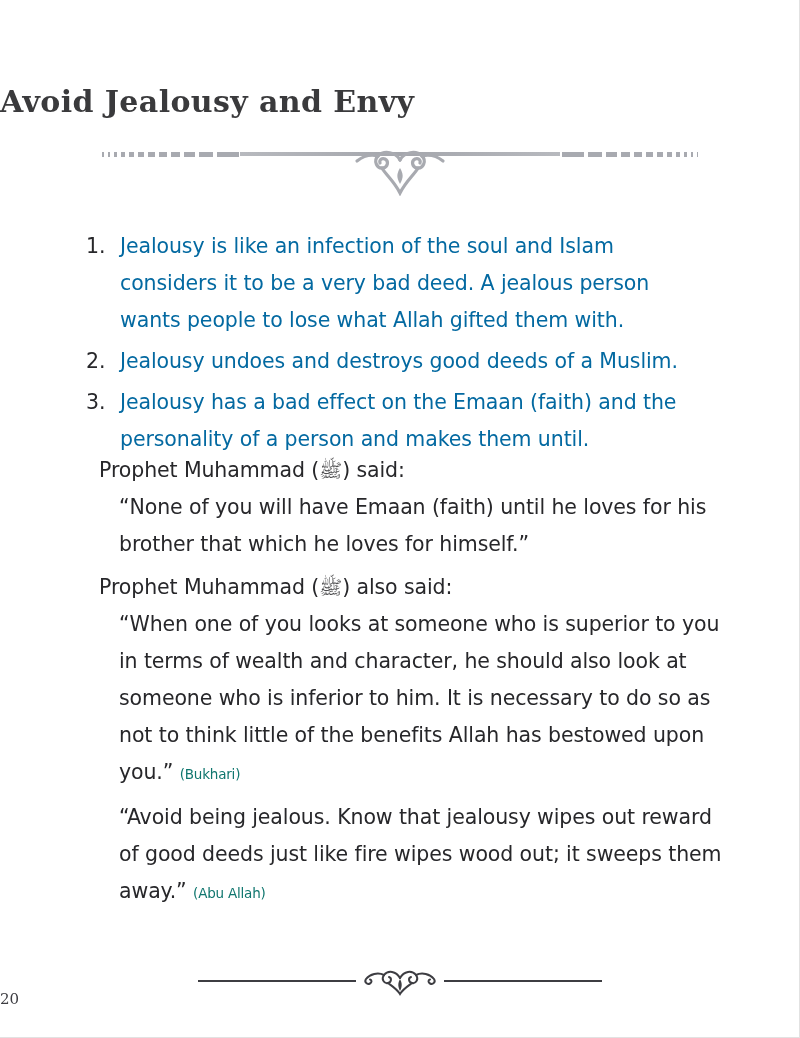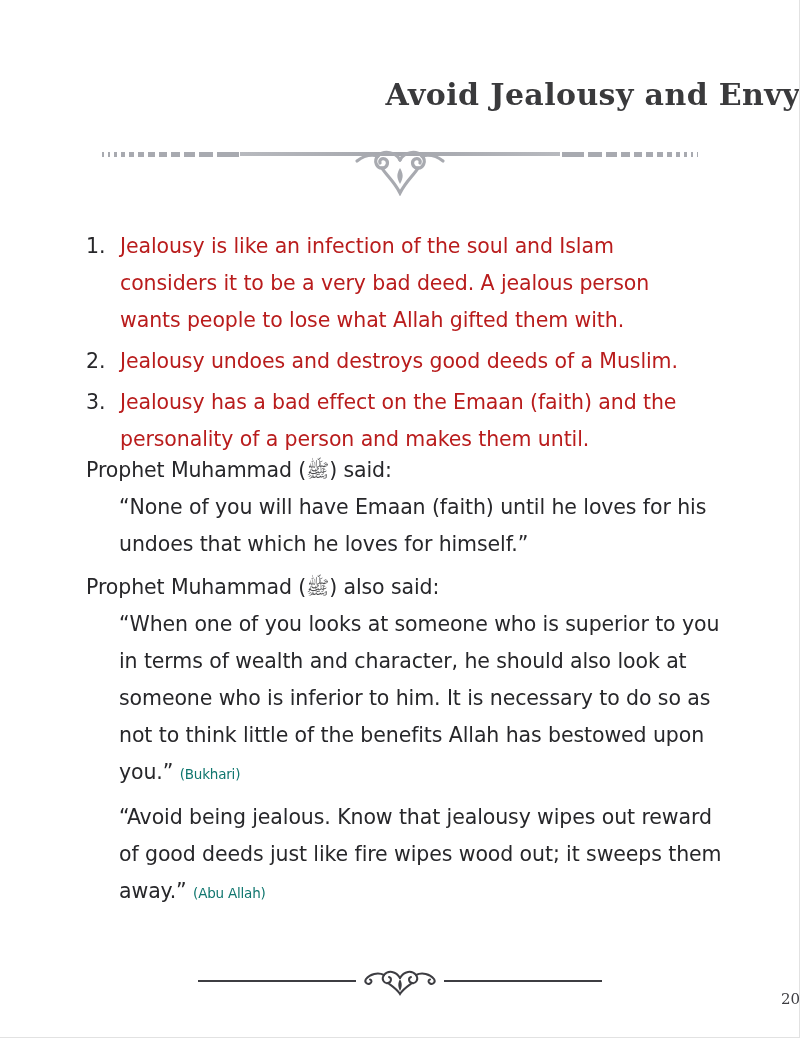--- a/index.html
+++ b/index.html
@@ -15,24 +15,24 @@
     box-sizing: border-box;
     border-right: 1px solid #e2e2e2;
     border-bottom: 1px solid #e2e2e2;
     overflow: hidden;
     font-family: "DejaVu Sans", sans-serif;
   }
 
   
   .title {
     position: absolute;
-    top: 77px;
+    top: 84px;
     left: 0;
     width: 800px;
-    text-align: right;
+    text-align: left;
     font-family: "DejaVu Serif", serif;
     font-weight: bold;
     font-size: 30px;
     letter-spacing: 0.4px;
     color: #3a3a3c;
     white-space: nowrap;
   }
 
   
   .top-divider {
@@ -86,35 +86,35 @@
     flex: 0 0 34px;
     font-size: 20.5px;
     line-height: 37px;
     color: #27272a;
   }
   .list-body {
     flex: 1 1 auto;
     font-size: 20.5px;
     line-height: 37px;
     letter-spacing: -0.1px;
-    color: #b91c1c;
+    color: #0369a1;
   }
 
   .flow {
     position: absolute;
     top: 452px;
     left: 86px;
     width: 640px;
   }
   .attrib {
     font-size: 20.5px;
     line-height: 36px;
     color: #27272a;
     letter-spacing: -0.1px;
-    margin: 0 0 1px 0;
+    margin: 0 0 1px 13px;
   }
   .quote {
     margin: 0 0 6px 0;
     padding-left: 33px;
     font-size: 20.5px;
     line-height: 37px;
     letter-spacing: -0.1px;
     color: #27272a;
   }
   .cite {
@@ -148,21 +148,21 @@
     position: absolute;
     top: 8px;
     left: 50%;
     transform: translateX(-50%);
   }
   .page-num {
     position: absolute;
     top: 32px;
     left: 0;
     width: 800px;
-    text-align: right;
+    text-align: left;
     font-family: "DejaVu Serif", serif;
     font-size: 15px;
     color: #3d3d42;
   }
 </style>
 </head>
 <body>
 
 <div class="page">
 
@@ -224,21 +224,21 @@
     <div class="list-item">
       <span class="list-num">3.</span>
       <span class="list-body">Jealousy has a bad effect on the Emaan (faith) and the personality of a person and makes them until.</span>
     </div>
   </div>
 
   <div class="flow">
 
     <p class="attrib"><span>Prophet Muhammad (</span><span class="saw">ﷺ</span><span>) said:</span></p>
 
-    <p class="quote"><span>“None of you will have Emaan (faith) until he loves for his undoes that which he loves for himself.”</span></p>
+    <p class="quote"><span>“None of you will have Emaan (faith) until he loves for his brother that which he loves for himself.”</span></p>
 
     <p class="attrib"><span>Prophet Muhammad (</span><span class="saw">ﷺ</span><span>) also said:</span></p>
 
     <p class="quote"><span>“When one of you looks at someone who is superior to you in terms of wealth and character, he should also look at someone who is inferior to him. It is necessary to do so as not to think little of the benefits Allah has bestowed upon you.”</span> <span class="cite">(Bukhari)</span></p>
 
 
     <p class="quote"><span>“Avoid being jealous. Know that jealousy wipes out reward of good deeds just like fire wipes wood out; it sweeps them away.”</span> <span class="cite">(Abu Allah)</span></p>
 
   </div>
 

